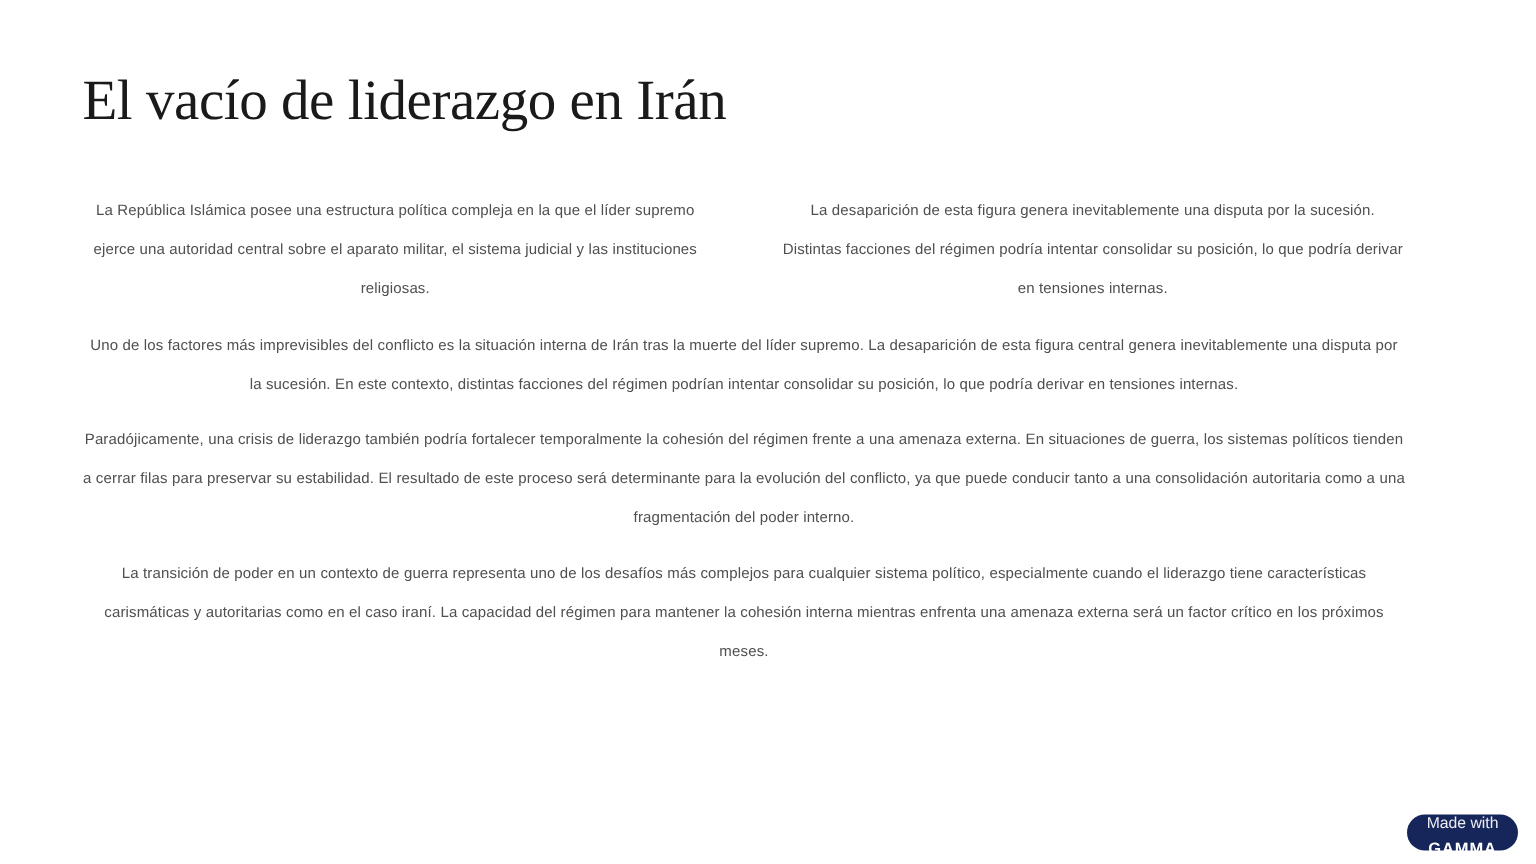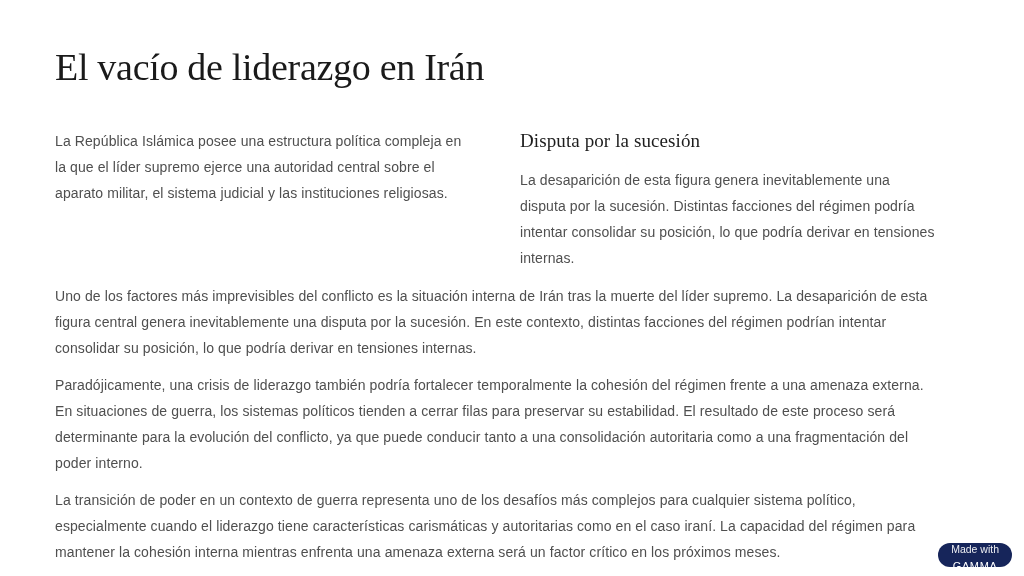--- a/index.html
+++ b/index.html
@@ -48,25 +48,26 @@
   h2.col-heading {
     font-family: "Liberation Serif", serif;
     font-weight: 500;
     font-size: 19px;
     line-height: 26px;
     letter-spacing: 0.1px;
     color: var(--heading-color);
     margin: 0 0 13px 0;
   }
   .col p, .paragraphs p {
-    font-size: 14px;
+    font-size: 10px;
     line-height: 26px;
     color: var(--body-color);
     margin: 0;
     letter-spacing: 0.1px;
+    text-align: center;
   }
   .paragraphs p { margin: 0 0 11px 0; }
   .paragraphs p:last-child { margin-bottom: 0; }
   .badge {
     position: absolute;
     right: 12px;
     bottom: 9px;
     height: 24px;
     display: inline-flex;
     align-items: center;
@@ -79,38 +80,37 @@
     flex-direction: column;
   }
   .badge-prefix {
     color: var(--badge-text);
     opacity: 0.92;
     font-size: 10.5px;
   }
   .badge-brand {
     color: var(--badge-text);
     font-size: 11px;
-    font-weight: 400;
+    font-weight: 700;
     letter-spacing: 0.6px;
   }
 </style>
 </head>
 <body>
 
 <div class="slide">
   <div class="content">
 
     <h1 class="title">El vacío de liderazgo en Irán</h1>
 
     <div class="columns">
       <div class="col">
         <p>La República Islámica posee una estructura política compleja en la que el líder supremo ejerce una autoridad central sobre el aparato militar, el sistema judicial y las instituciones religiosas.</p>
       </div>
       <div class="col">
-        <h2 class="col-heading">Disputa por la sucesión</h2>
         <p>La desaparición de esta figura genera inevitablemente una disputa por la sucesión. Distintas facciones del régimen podría intentar consolidar su posición, lo que podría derivar en tensiones internas.</p>
       </div>
     </div>
 
     <div class="paragraphs">
       <p>Uno de los factores más imprevisibles del conflicto es la situación interna de Irán tras la muerte del líder supremo. La desaparición de esta figura central genera inevitablemente una disputa por la sucesión. En este contexto, distintas facciones del régimen podrían intentar consolidar su posición, lo que podría derivar en tensiones internas.</p>
       <p>Paradójicamente, una crisis de liderazgo también podría fortalecer temporalmente la cohesión del régimen frente a una amenaza externa. En situaciones de guerra, los sistemas políticos tienden a cerrar filas para preservar su estabilidad. El resultado de este proceso será determinante para la evolución del conflicto, ya que puede conducir tanto a una consolidación autoritaria como a una fragmentación del poder interno.</p>
       <p>La transición de poder en un contexto de guerra representa uno de los desafíos más complejos para cualquier sistema político, especialmente cuando el liderazgo tiene características carismáticas y autoritarias como en el caso iraní. La capacidad del régimen para mantener la cohesión interna mientras enfrenta una amenaza externa será un factor crítico en los próximos meses.</p>
     </div>
 

